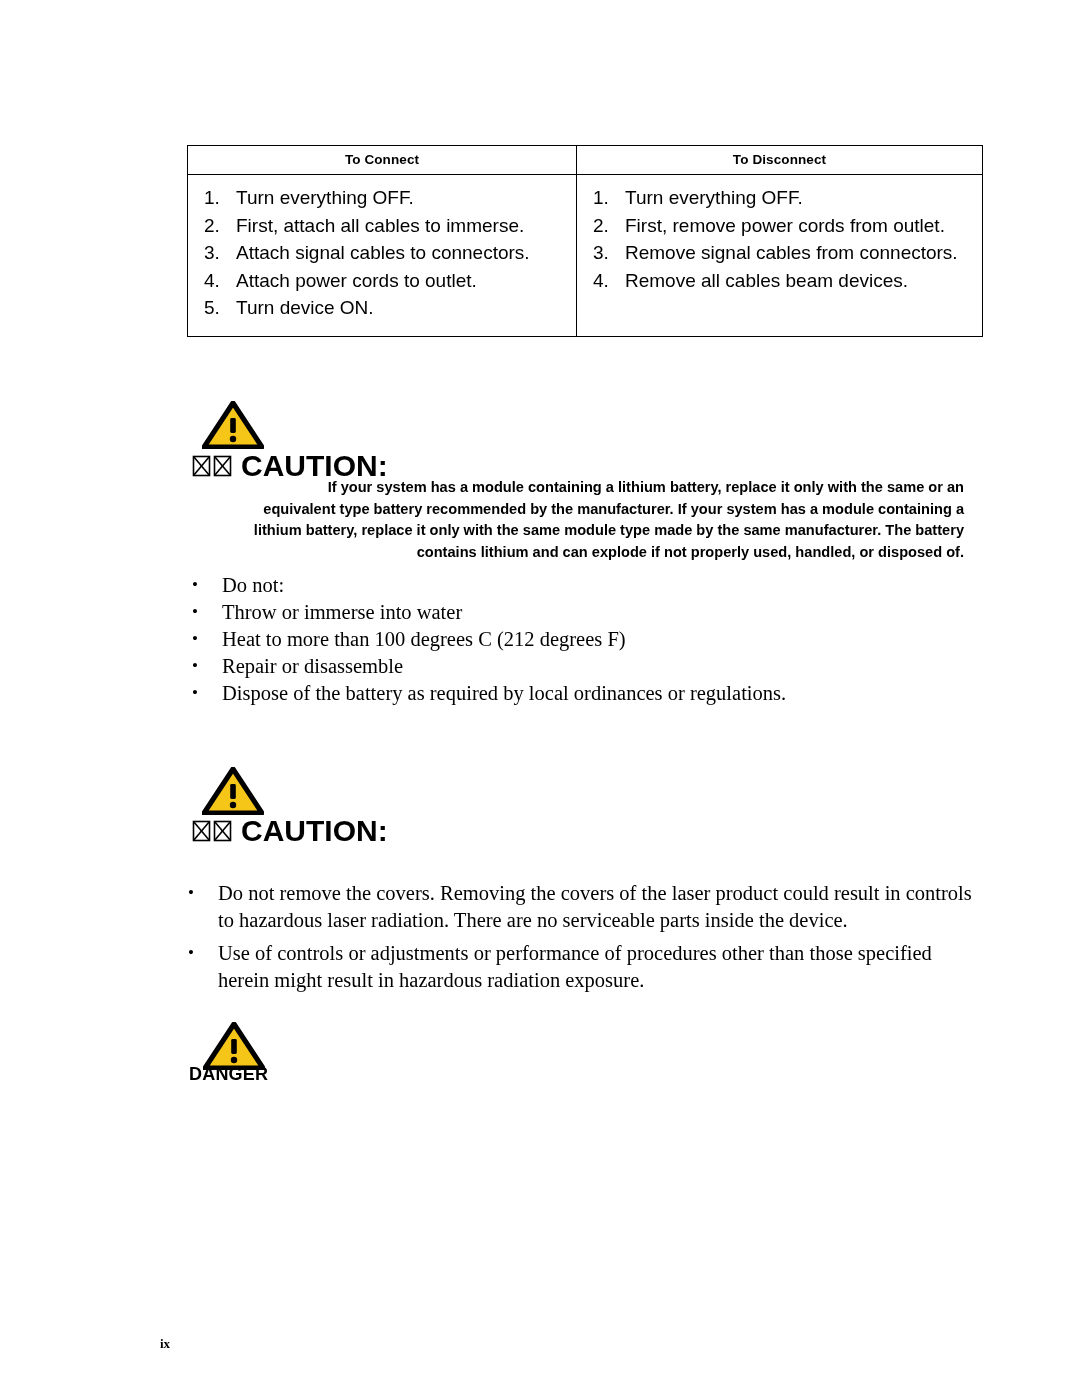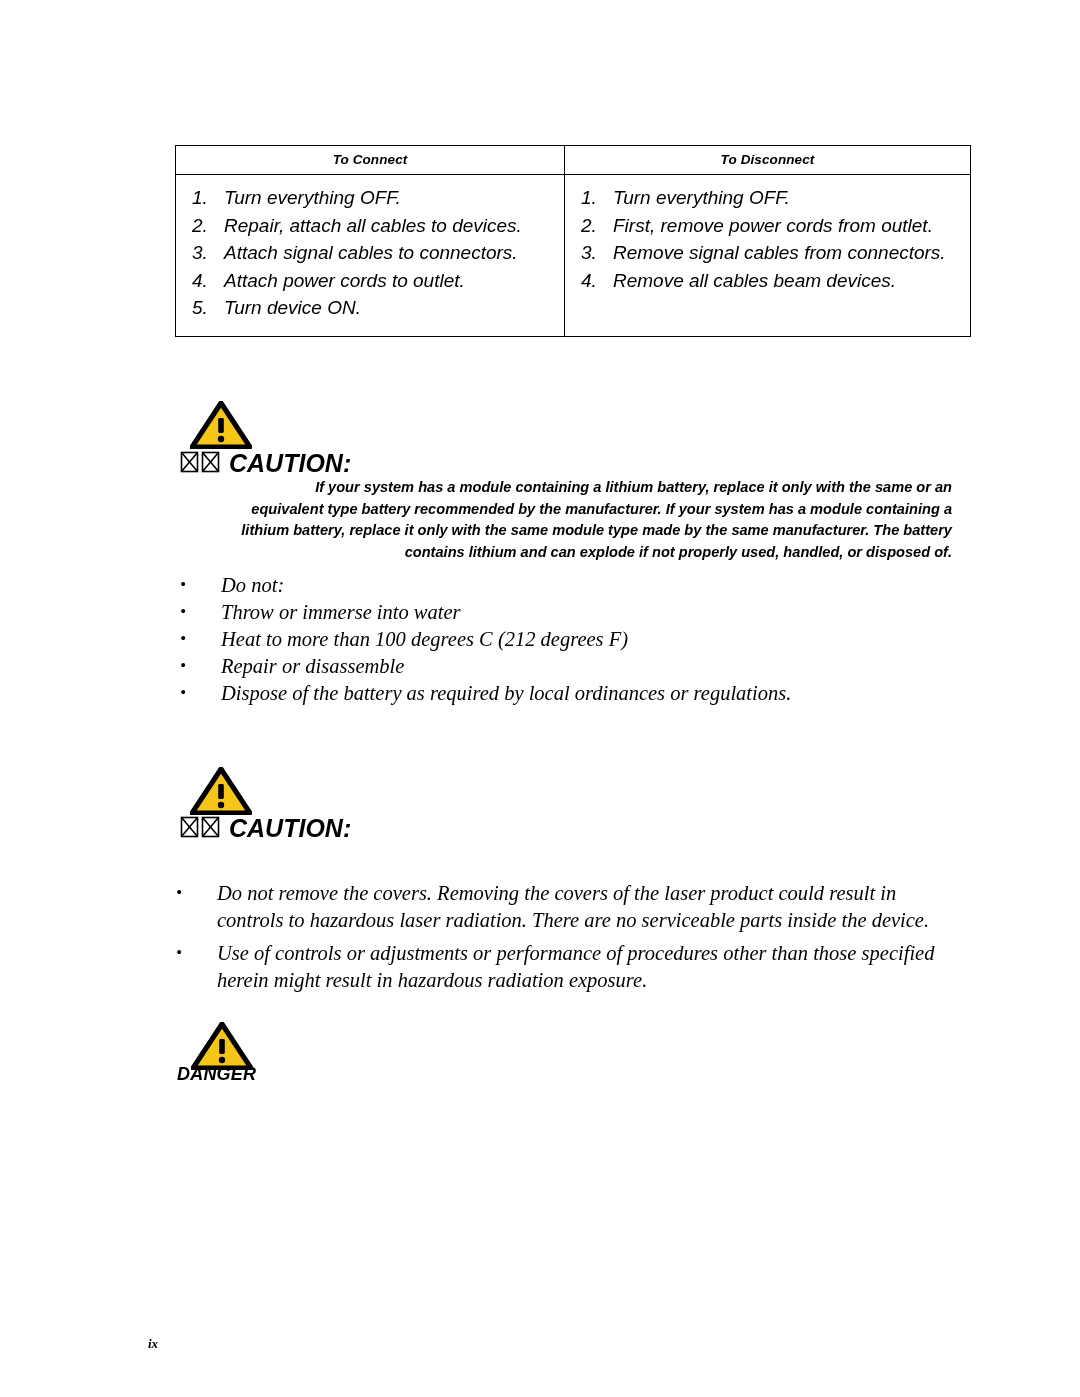--- a/index.html
+++ b/index.html
@@ -11,24 +11,23 @@
     width: 1080px;
     height: 1397px;
     position: relative;
     font-family: "Liberation Serif", "DejaVu Serif", serif;
     color: #000000;
     overflow: hidden;
   }
 
   .page {
     position: absolute;
-    left: 0; top: 0;
+    left: 12px; top: 0;
     width: 1052px;
     height: 1397px;
-    font-style: italic;
   }
 
   
   .conn-table {
     position: absolute;
     left: 175px;
     top: 145px;
     width: 777px;
     border-collapse: collapse;
     table-layout: fixed;
@@ -82,21 +81,21 @@
     height: 48px;
   }
   .tri-icon svg { display: block; }
 
   
   .caution-head {
     position: absolute;
     left: 180px;
     font-family: "Liberation Sans", "DejaVu Sans", sans-serif;
     font-weight: bold;
-    font-size: 25px;
+    font-size: 30px;
     letter-spacing: 0px;
     white-space: nowrap;
   }
   .tofu-pair {
     display: inline-block;
     vertical-align: middle;
     margin-right: 9px;
     position: relative;
     top: 1px;
   }
@@ -132,21 +131,20 @@
     margin-bottom: 0;
   }
   ul.ser-list li .bul {
     flex: 0 0 30px;
     width: 30px;
     font-size: 17px;
     line-height: 26px;
   }
   ul.ser-list li .bod {
     flex: 1 1 auto;
-    margin-left: 11px;
   }
 
   ul.tight li { margin-bottom: 1px; }
   ul.para li { margin-bottom: 6px; }
   ul.para li .bod { line-height: 27px; }
 
   
   .danger-word {
     position: absolute;
     left: 177px;
@@ -198,21 +196,21 @@
     </tr>
     <tr>
       <td>
         <ol class="steps">
           <li>
                 <span class="num">1.</span>
                 <span class="txt">Turn everything OFF.</span>
               </li>
           <li>
                 <span class="num">2.</span>
-                <span class="txt">Repair, attach all cables to devices.</span>
+                <span class="txt">First, attach all cables to immerse.</span>
               </li>
           <li>
                 <span class="num">3.</span>
                 <span class="txt">Attach signal cables to connectors.</span>
               </li>
           <li>
                 <span class="num">4.</span>
                 <span class="txt">Attach power cords to outlet.</span>
               </li>
           <li>

